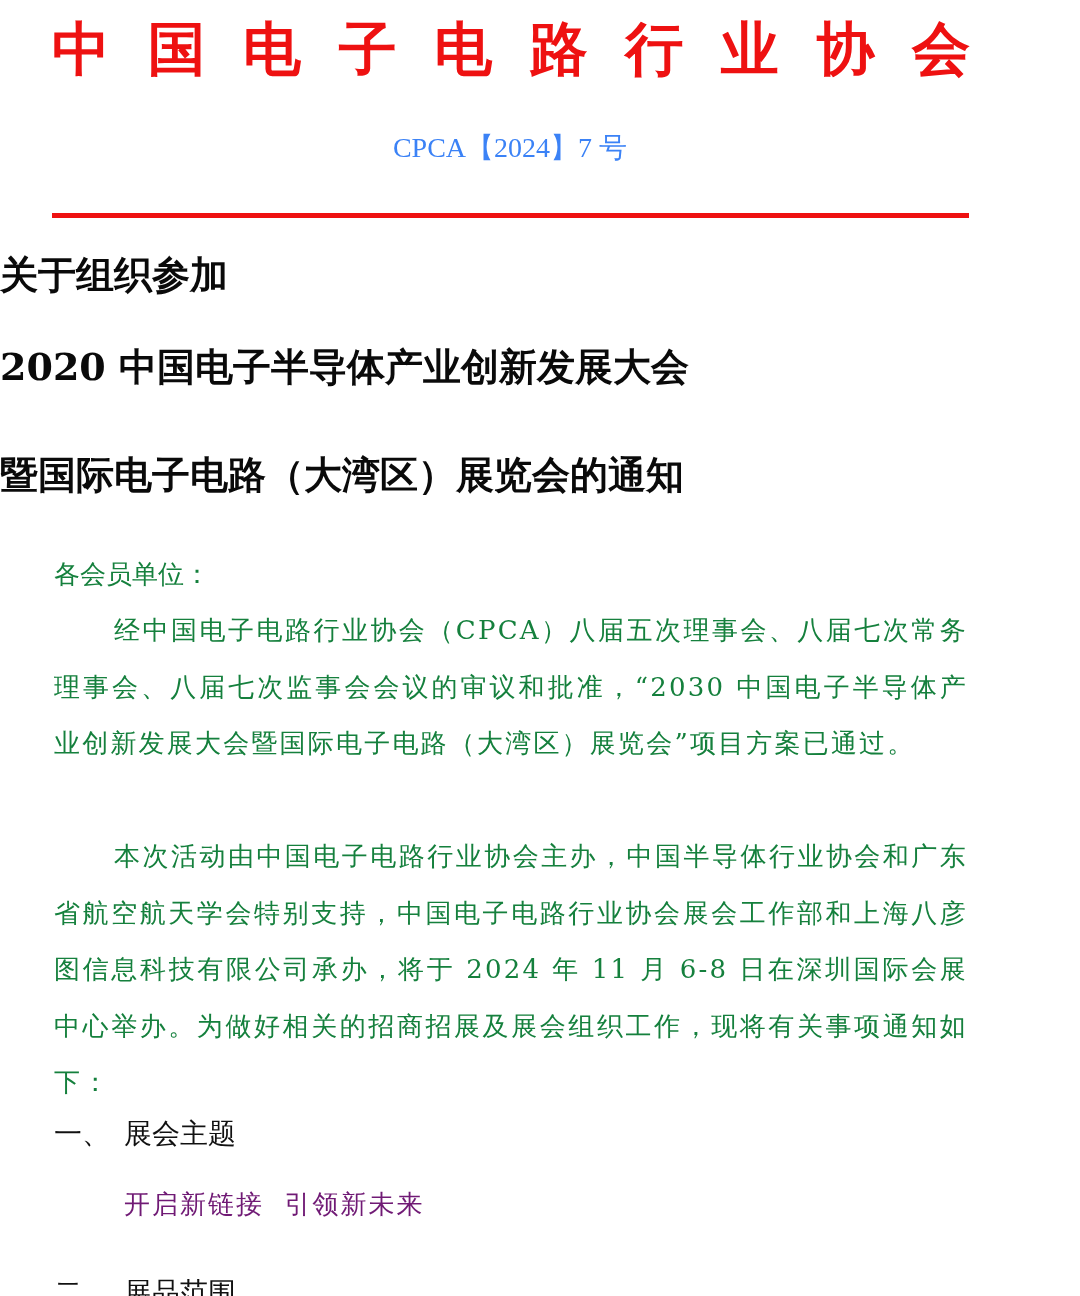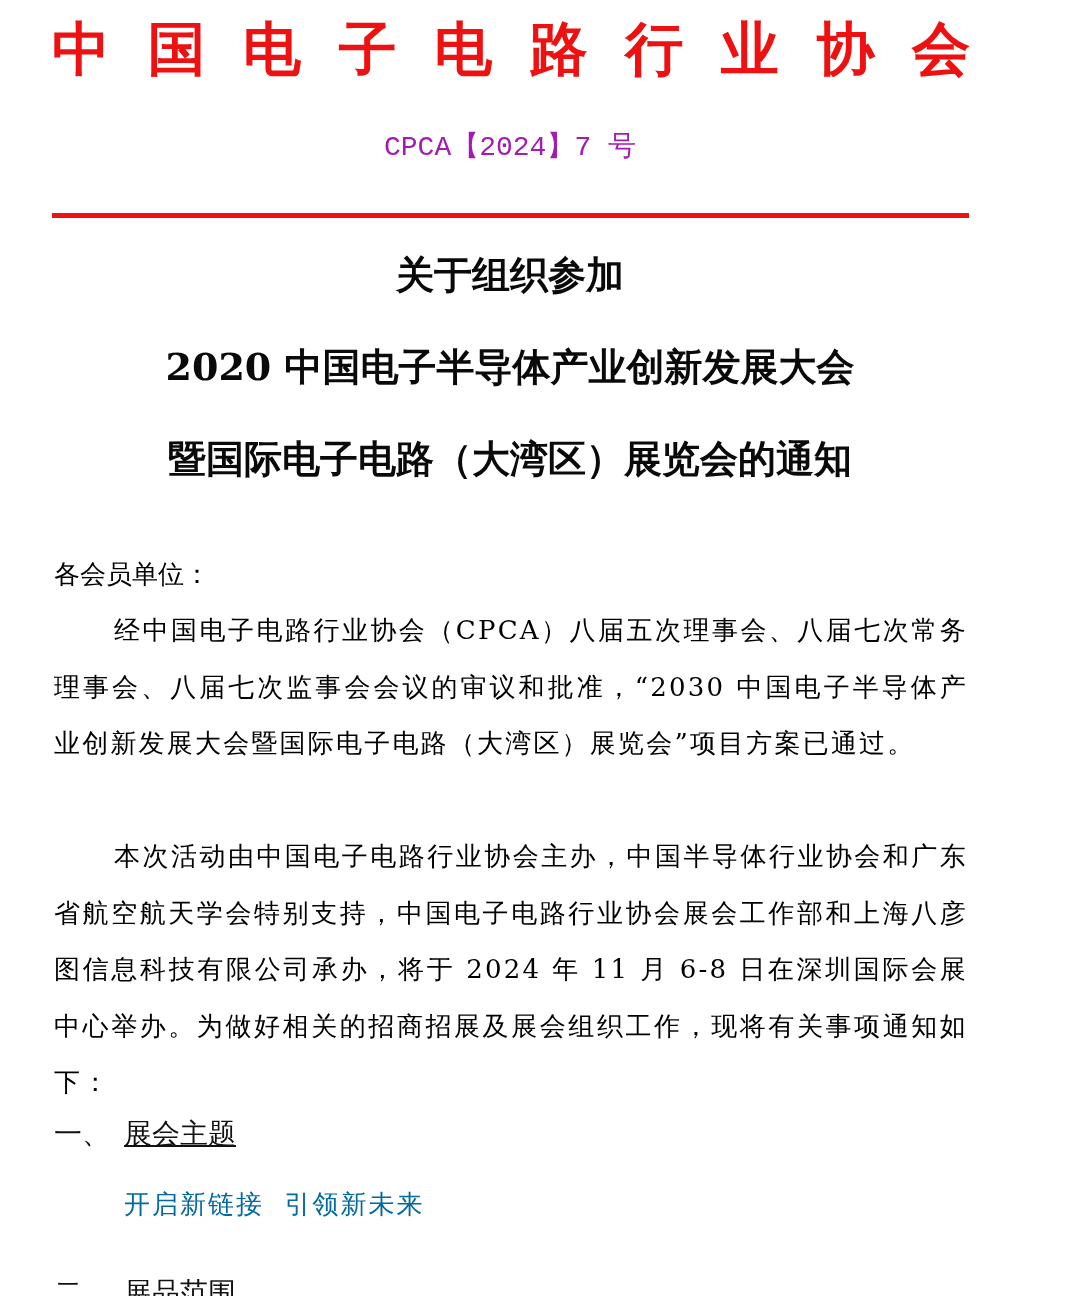--- a/index.html
+++ b/index.html
@@ -31,56 +31,55 @@
     }
     .org-header span {
       display: inline-block;
     }
     .doc-number {
       position: absolute;
       left: 0;
       top: 128px;
       width: 1020px;
       text-align: center;
-      font-family: Liberation Mono, monospace;
+      font-family: Liberation Serif, serif;
       font-size: 28px;
       line-height: 40px;
-      color: #a21caf;
+      color: #3b82f6;
     }
     .red-rule {
       position: absolute;
       left: 52px;
       top: 213px;
       width: 917px;
       height: 5px;
       background: #ee1111;
     }
     .title-line {
       position: absolute;
       left: 0;
       width: 1020px;
-      text-align: center;
       font-family: "DejaVu Serif", "Liberation Serif", serif;
       font-weight: bold;
       font-size: 38px;
       line-height: 50px;
       color: #0a0a0a;
       letter-spacing: 0px;
     }
     .title-1 { top: 250px; }
     .title-2 { top: 342px; }
-    .title-3 { top: 434px; }
+    .title-3 { top: 450px; }
     .body-text {
       position: absolute;
       left: 54px;
       width: 914px;
       font-family: "DejaVu Serif", "Liberation Serif", serif;
       font-size: 26px;
       line-height: 56.5px;
-      color: #000000;
+      color: #15803d;
       text-align: justify;
       text-align-last: left;
     }
     .salutation {
       top: 546px;
     }
     .para1 {
       top: 602px;
       text-indent: 60px;
       letter-spacing: 2.2px;
@@ -90,36 +89,35 @@
       text-indent: 60px;
       letter-spacing: 2.2px;
     }
     .section-heading {
       position: absolute;
       left: 54px;
       font-family: "DejaVu Sans", "Liberation Sans", sans-serif;
       font-size: 28px;
       line-height: 40px;
       color: #111111;
-      text-decoration: underline;
     }
     .section-heading .num {
       display: inline-block;
       width: 70px;
     }
     .sec1 { top: 1114px; }
     .sec2 { top: 1273px; }
     .theme-text {
       position: absolute;
       left: 124px;
       top: 1184px;
       font-family: "DejaVu Serif", "Liberation Serif", serif;
       font-size: 26px;
       line-height: 40px;
-      color: #0369a1;
+      color: #701a75;
       letter-spacing: 2px;
     }
   </style>
 </head>
 <body>
 
 <div class="org-header">
   <span>中</span>
   <span>国</span>
   <span>电</span>

